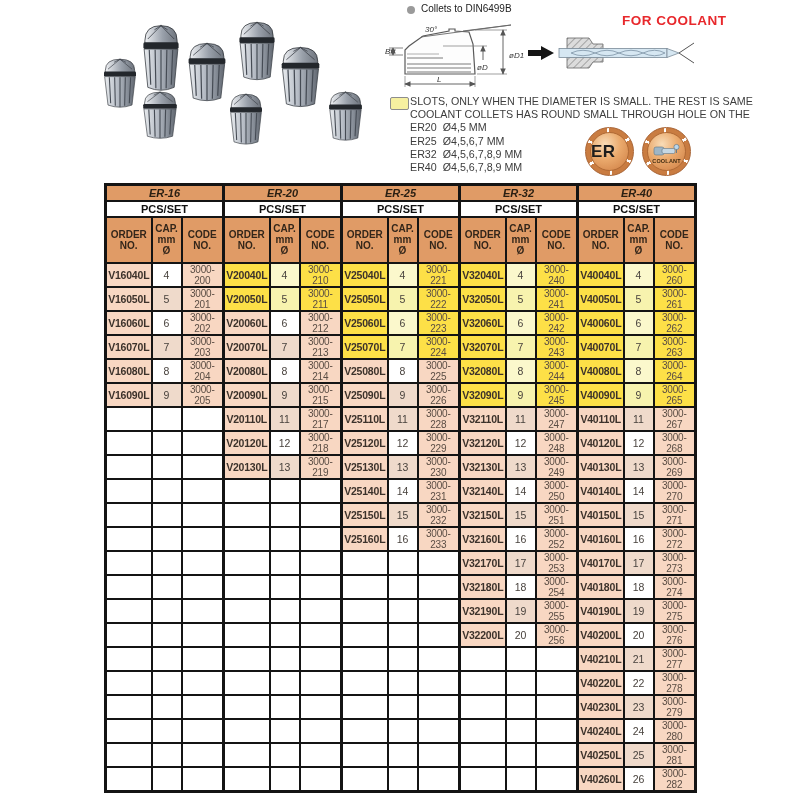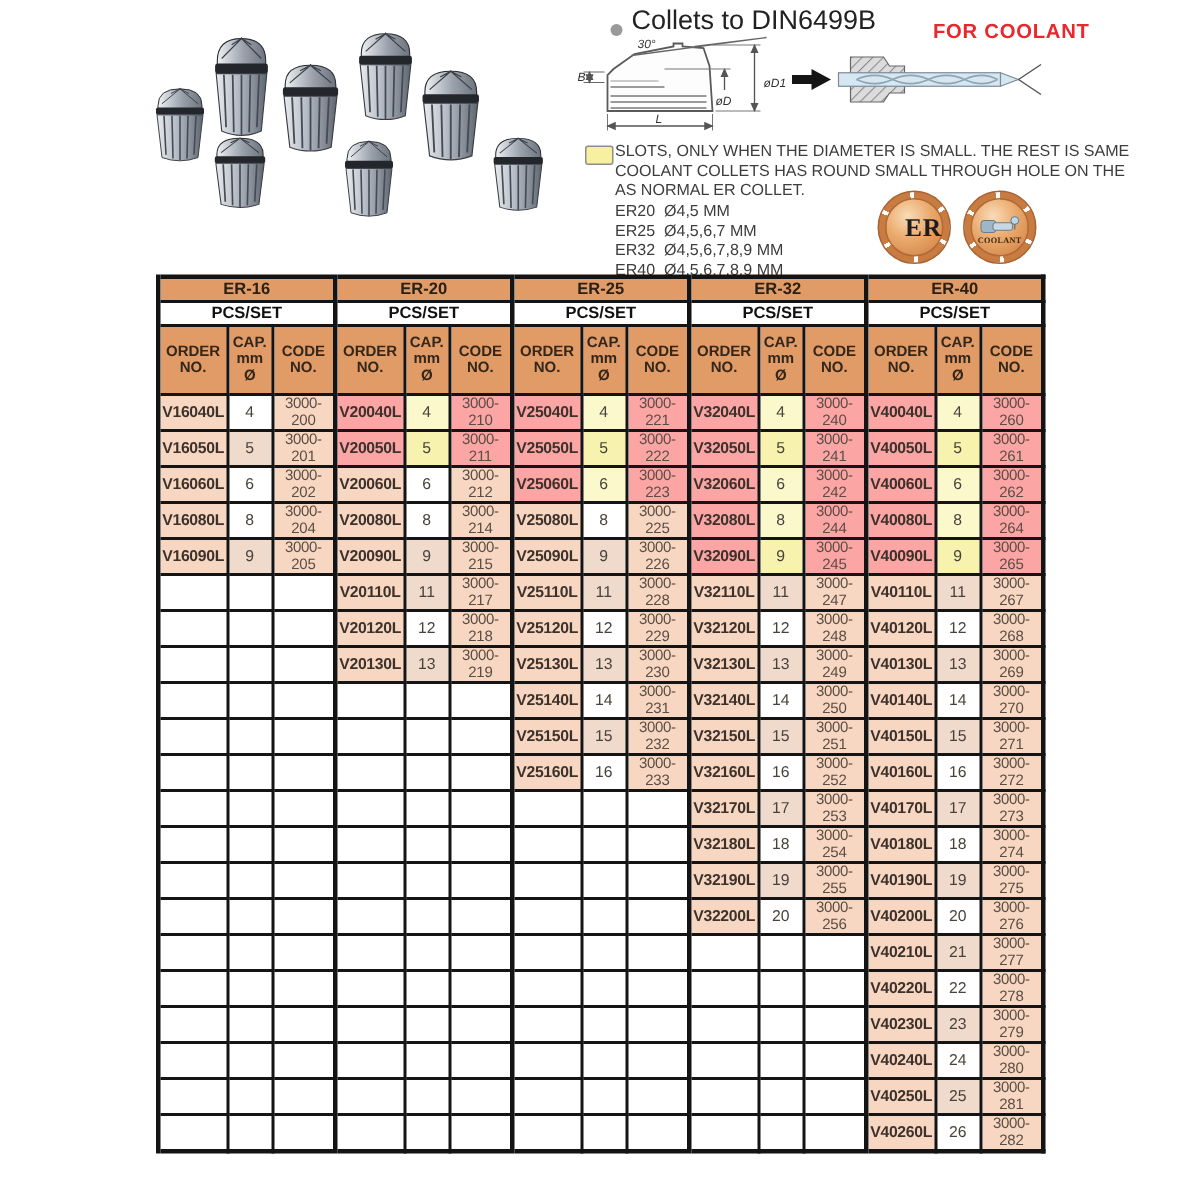--- a/index.html
+++ b/index.html
@@ -1,59 +1,59 @@
 <!DOCTYPE html>
 <html><head>
 <meta charset="utf-8">
 <style>
   html,body{margin:0;padding:0;background:#fff;}
   .page{position:relative;width:800px;height:800px;overflow:hidden;background:#fff;
         font-family:"Liberation Sans", sans-serif;}
 
   
   .din-note{position:absolute;left:407px;top:3px;display:flex;align-items:flex-end;gap:6px;
-            font-size:18px;color:#222;}
+            font-size:10px;color:#222;}
   .din-bullet{width:8px;height:8px;border-radius:50%;background:#9a9a9a;display:inline-block;}
   .for-coolant{position:absolute;left:577px;top:13px;font-size:13.5px;font-weight:bold;
                color:#e8282c;letter-spacing:.5px;margin-left:45px;}
 
   .coolant-note{position:absolute;left:388px;top:95px;}
   .swatch{position:absolute;left:2px;top:2px;width:17px;height:11px;background:#f6f0a0;
           border:1px solid #8d8d8d;border-radius:2px;}
   .note-lines{margin-left:22px;font-size:10.7px;line-height:13.2px;color:#3d3d3d;white-space:pre;}
   .note-sizes{margin-left:22px;font-size:10.7px;line-height:13.2px;color:#3d3d3d;white-space:pre;}
 
   
   .badge{position:absolute;width:49px;height:49px;}
   .badge-ring{position:absolute;inset:0;border-radius:50%;border:1px solid #a86334;
       background:repeating-conic-gradient(#c97c41 0deg 53deg,#ffffff 53deg 60deg);}
   .badge-core{position:absolute;inset:5px;border-radius:50%;
       background:radial-gradient(circle at 38% 30%,#f9dcb7 0%,#eaa96c 45%,#cd7c42 100%);
-      border:1px solid #b06a35;display:flex;align-items:center;justify-content:flex-end;font-family:Liberation Serif, serif;}
+      border:1px solid #b06a35;display:flex;align-items:center;justify-content:flex-start;}
   .badge-core .er-label{font-size:17px;font-weight:bold;color:#1d1d1d;letter-spacing:.5px;}
   .coolant-label{position:absolute;left:0;right:0;bottom:6px;text-align:center;
       font-size:5.5px;font-weight:bold;color:#3f2a10;letter-spacing:.2px;}
   .coolant-mini{position:absolute;left:50%;top:10px;transform:translateX(-50%);}
 
   
   table.spec{position:absolute;left:104px;top:183px;border-collapse:collapse;table-layout:fixed;
              border:3px solid #141414;}
   table.spec th, table.spec td{border:2px solid #141414;text-align:center;vertical-align:middle;
              padding:0;overflow:hidden;}
   table.spec .gl{border-left-width:3px;}
   col.c-order{width:46px;} col.c-cap{width:30px;} col.c-code{width:42px;}
-  tr.r-grp{height:16px;} tr.r-pcs{height:16px;} tr.r-colh{height:46px;} tr.r-body{height:23px;}
+  tr.r-grp{height:16px;font-style:italic;} tr.r-pcs{height:16px;} tr.r-colh{height:46px;} tr.r-body{height:23px;}
   th.grp{background:#e09b66;font-size:11px;color:#2b2013;}
   th.pcs{background:#ffffff;font-size:11px;color:#111;}
   th.colh{background:#e09b66;font-size:10px;line-height:11px;color:#33261a;white-space:pre-line;}
   td.order{font-weight:bold;font-size:10.5px;letter-spacing:-.2px;color:#3c322b;}
   td.cap{font-size:10.5px;color:#48423d;}
   td.code{font-size:10px;letter-spacing:-.2px;color:#5a4d44;}
   .bp{background:#f8d7c2;} .bpc-e{background:#ffffff;} .bpc-o{background:#efdacb;}
-  .by{background:#fca5a5;} .byc-e{background:#fbf8cc;} .byc-o{background:#f7f3ae;}
+  .by{background:#fde047;} .byc-e{background:#fbf8cc;} .byc-o{background:#f7f3ae;}
   .empty{background:#ffffff;}
 </style>
 </head>
 <body>
 
 <div class="page">
 
   <svg style="position:absolute;left:85px;top:12px;" width="295" height="145" viewBox="0 0 295 145">
     <defs>
       <linearGradient id="gDome" x1="0" y1="0" x2="1" y2="0">
@@ -135,21 +135,21 @@
     <polygon points="40,21 76,21 76,26 66,26 62,32 40,32" fill="url(#hatch)" stroke="#666" stroke-width=".8"></polygon>
     <rect x="32" y="12.5" width="108" height="9" fill="#d6e7f2" stroke="#7b8b98" stroke-width=".8"></rect>
     <path d="M44,17 Q56,11.5 68,17 Q80,22.5 92,17 Q104,11.5 116,17 Q128,22.5 138,17" fill="none" stroke="#8fa4b5" stroke-width="1"></path>
     <path d="M44,17 Q56,22.5 68,17 Q80,11.5 92,17 Q104,22.5 116,17 Q128,11.5 138,17" fill="none" stroke="#8fa4b5" stroke-width="1"></path>
     <polygon points="140,12.5 152,17 140,21.5" fill="#d6e7f2" stroke="#7b8b98" stroke-width=".8"></polygon>
     <path d="M152,17 L167,7 M152,17 L167,27" stroke="#555" stroke-width="1" fill="none"></path>
   </svg>
 
   <div class="coolant-note">
     <span class="swatch"></span>
-    <div class="note-lines" id="note-lines"><div>SLOTS, ONLY WHEN THE DIAMETER IS SMALL. THE REST IS SAME</div><div>COOLANT COLLETS HAS ROUND SMALL THROUGH HOLE ON THE</div><div>AS NORMAL ER COLLET.</div></div>
+    <div class="note-lines" id="note-lines"><div>SLOTS, ONLY WHEN THE DIAMETER IS SMALL. THE REST IS SAME</div><div>COOLANT COLLETS HAS ROUND SMALL THROUGH HOLE ON THE</div></div>
     <div class="note-sizes" id="note-sizes"><div>ER20  Ø4,5 MM</div><div>ER25  Ø4,5,6,7 MM</div><div>ER32  Ø4,5,6,7,8,9 MM</div><div>ER40  Ø4,5,6,7,8,9 MM</div></div>
   </div>
 
   <div class="badge" style="left:585px;top:127px;">
     <div class="badge-ring"></div>
     <div class="badge-core">
       <span class="er-label">ER</span>
     </div>
   </div>
   <div class="badge" style="left:642px;top:127px;">
@@ -282,20 +282,37 @@
           <td class="cap byc-e">6</td>
           <td class="code by">3000-223</td>
           <td class="order by gl">V32060L</td>
           <td class="cap byc-e">6</td>
           <td class="code by">3000-242</td>
           <td class="order by gl">V40060L</td>
           <td class="cap byc-e">6</td>
           <td class="code by">3000-262</td>
         </tr>
         <tr class="r-body">
+          <td class="order bp gl">V16070L</td>
+          <td class="cap bpc-o">7</td>
+          <td class="code bp">3000-203</td>
+          <td class="order bp gl">V20070L</td>
+          <td class="cap bpc-o">7</td>
+          <td class="code bp">3000-213</td>
+          <td class="order by gl">V25070L</td>
+          <td class="cap byc-o">7</td>
+          <td class="code by">3000-224</td>
+          <td class="order by gl">V32070L</td>
+          <td class="cap byc-o">7</td>
+          <td class="code by">3000-243</td>
+          <td class="order by gl">V40070L</td>
+          <td class="cap byc-o">7</td>
+          <td class="code by">3000-263</td>
+        </tr>
+        <tr class="r-body">
           <td class="order bp gl">V16080L</td>
           <td class="cap bpc-e">8</td>
           <td class="code bp">3000-204</td>
           <td class="order bp gl">V20080L</td>
           <td class="cap bpc-e">8</td>
           <td class="code bp">3000-214</td>
           <td class="order bp gl">V25080L</td>
           <td class="cap bpc-e">8</td>
           <td class="code bp">3000-225</td>
           <td class="order by gl">V32080L</td>

